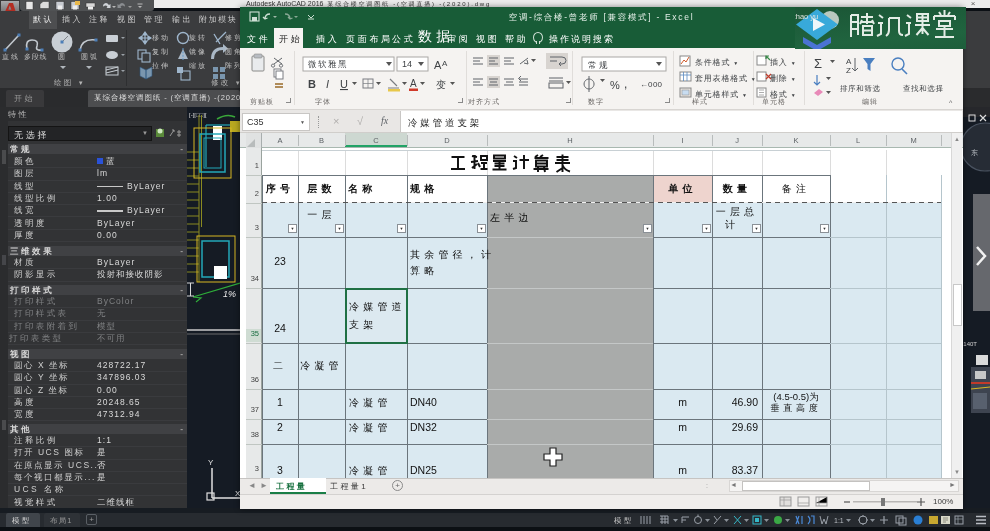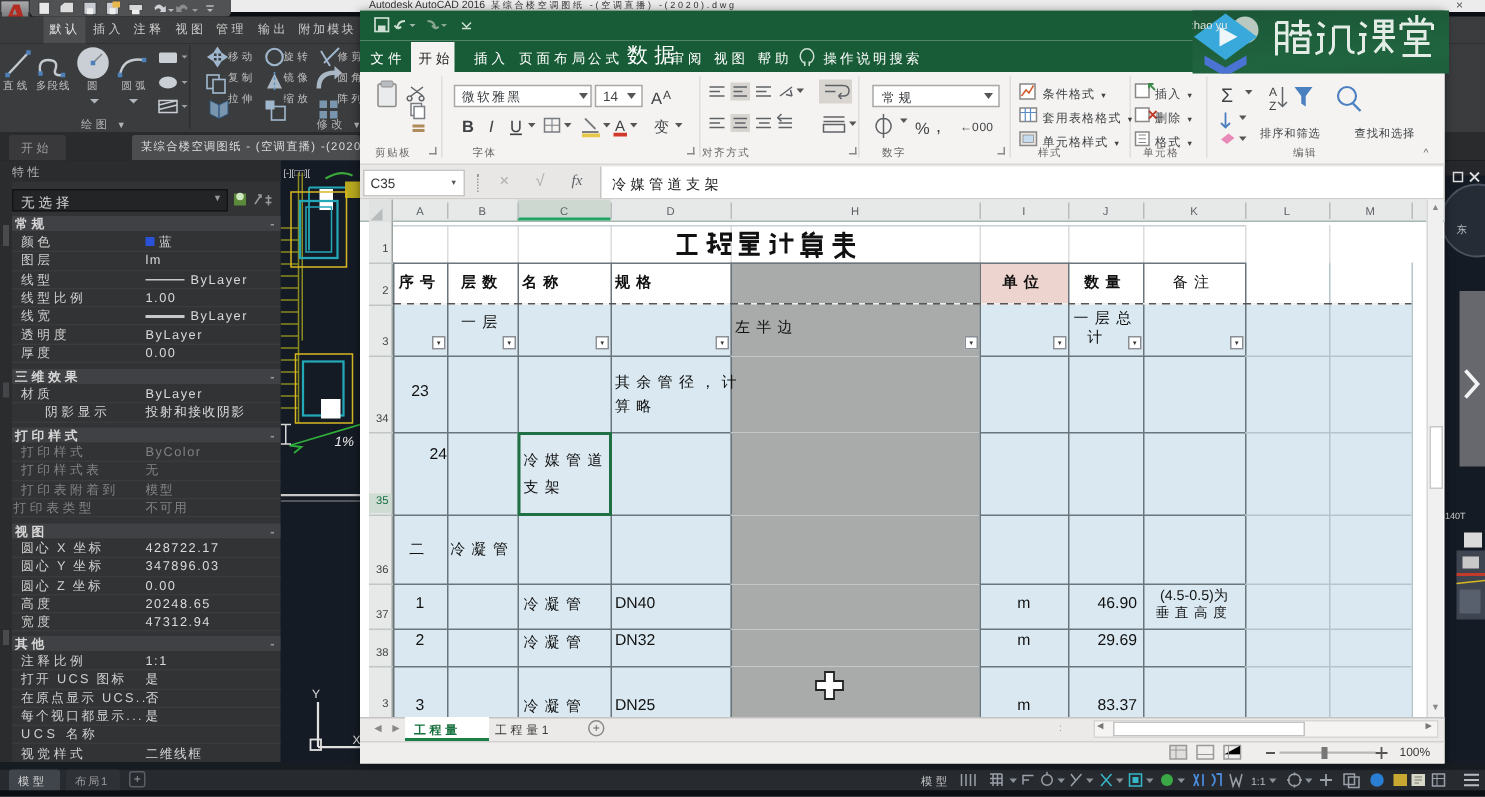--- a/index.html
+++ b/index.html
@@ -204,21 +204,21 @@
 <div class="abs" style="left:8px;top:144px;width:179px;height:10px;background:#404144;color:#d6d6d6;font-size:8.5px;font-weight:bold;line-height:10px"><span class="cjks" style="margin-left:2px">常规</span><span style="position:absolute;right:4px;color:#9a9a9a">-</span></div>
 <div class="abs" style="left:8px;top:156px;width:179px;height:12.3px;border-bottom:1px solid #3a3b3e;font-size:8.5px;line-height:11px;white-space:nowrap"><span style="letter-spacing:.28em;color:#cfcfcf;margin-left:6px">颜色</span><span style="position:absolute;left:89px;color:#dadada;letter-spacing:.12em"><span style="display:inline-block;width:6px;height:6px;background:#2a52d8;margin-right:3px"></span>蓝</span></div>
 <div class="abs" style="left:8px;top:168.3px;width:179px;height:12.3px;border-bottom:1px solid #3a3b3e;font-size:8.5px;line-height:11px;white-space:nowrap"><span style="letter-spacing:.28em;color:#cfcfcf;margin-left:6px">图层</span><span style="position:absolute;left:89px;color:#dadada;letter-spacing:.12em">lm</span></div>
 <div class="abs" style="left:8px;top:180.6px;width:179px;height:12.3px;border-bottom:1px solid #3a3b3e;font-size:8.5px;line-height:11px;white-space:nowrap"><span style="letter-spacing:.28em;color:#cfcfcf;margin-left:6px">线型</span><span style="position:absolute;left:89px;color:#dadada;letter-spacing:.12em"><span style="display:inline-block;width:26px;height:1.5px;background:#c8c8c8;vertical-align:middle;margin-right:4px"></span>ByLayer</span></div>
 <div class="abs" style="left:8px;top:192.9px;width:179px;height:12.3px;border-bottom:1px solid #3a3b3e;font-size:8.5px;line-height:11px;white-space:nowrap"><span style="letter-spacing:.28em;color:#cfcfcf;margin-left:6px">线型比例</span><span style="position:absolute;left:89px;color:#dadada;letter-spacing:.12em">1.00</span></div>
 <div class="abs" style="left:8px;top:205.2px;width:179px;height:12.3px;border-bottom:1px solid #3a3b3e;font-size:8.5px;line-height:11px;white-space:nowrap"><span style="letter-spacing:.28em;color:#cfcfcf;margin-left:6px">线宽</span><span style="position:absolute;left:89px;color:#dadada;letter-spacing:.12em"><span style="display:inline-block;width:26px;height:2.5px;background:#c8c8c8;vertical-align:middle;margin-right:4px"></span>ByLayer</span></div>
 <div class="abs" style="left:8px;top:217.5px;width:179px;height:12.3px;border-bottom:1px solid #3a3b3e;font-size:8.5px;line-height:11px;white-space:nowrap"><span style="letter-spacing:.28em;color:#cfcfcf;margin-left:6px">透明度</span><span style="position:absolute;left:89px;color:#dadada;letter-spacing:.12em">ByLayer</span></div>
 <div class="abs" style="left:8px;top:229.8px;width:179px;height:12.3px;border-bottom:1px solid #3a3b3e;font-size:8.5px;line-height:11px;white-space:nowrap"><span style="letter-spacing:.28em;color:#cfcfcf;margin-left:6px">厚度</span><span style="position:absolute;left:89px;color:#dadada;letter-spacing:.12em">0.00</span></div>
 <div class="abs" style="left:8px;top:246px;width:179px;height:10px;background:#404144;color:#d6d6d6;font-size:8.5px;font-weight:bold;line-height:10px"><span class="cjks" style="margin-left:2px">三维效果</span><span style="position:absolute;right:4px;color:#9a9a9a">-</span></div>
 <div class="abs" style="left:8px;top:257px;width:179px;height:12.3px;border-bottom:1px solid #3a3b3e;font-size:8.5px;line-height:11px;white-space:nowrap"><span style="letter-spacing:.28em;color:#cfcfcf;margin-left:6px">材质</span><span style="position:absolute;left:89px;color:#dadada;letter-spacing:.12em">ByLayer</span></div>
-<div class="abs" style="left:8px;top:269.3px;width:179px;height:12.3px;border-bottom:1px solid #3a3b3e;font-size:8.5px;line-height:11px;white-space:nowrap"><span style="letter-spacing:.28em;color:#cfcfcf;margin-left:22px">阴影显示</span><span style="position:absolute;left:89px;color:#dadada;letter-spacing:.12em">投射和接收阴影</span></div>
+<div class="abs" style="left:8px;top:269.3px;width:179px;height:12.3px;border-bottom:1px solid #3a3b3e;font-size:8.5px;line-height:11px;white-space:nowrap"><span style="letter-spacing:.28em;color:#cfcfcf;margin-left:6px">阴影显示</span><span style="position:absolute;left:89px;color:#dadada;letter-spacing:.12em">投射和接收阴影</span></div>
 <div class="abs" style="left:8px;top:285px;width:179px;height:10px;background:#404144;color:#d6d6d6;font-size:8.5px;font-weight:bold;line-height:10px"><span class="cjks" style="margin-left:2px">打印样式</span><span style="position:absolute;right:4px;color:#9a9a9a">-</span></div>
 <div class="abs" style="left:8px;top:296px;width:179px;height:12.3px;border-bottom:1px solid #3a3b3e;font-size:8.5px;line-height:11px;white-space:nowrap"><span style="letter-spacing:.28em;color:#808284;margin-left:6px">打印样式</span><span style="position:absolute;left:89px;color:#808284;letter-spacing:.12em">ByColor</span></div>
 <div class="abs" style="left:8px;top:308.3px;width:179px;height:12.3px;border-bottom:1px solid #3a3b3e;font-size:8.5px;line-height:11px;white-space:nowrap"><span style="letter-spacing:.28em;color:#808284;margin-left:6px">打印样式表</span><span style="position:absolute;left:89px;color:#808284;letter-spacing:.12em">无</span></div>
 <div class="abs" style="left:8px;top:320.6px;width:179px;height:12.3px;border-bottom:1px solid #3a3b3e;font-size:8.5px;line-height:11px;white-space:nowrap"><span style="letter-spacing:.28em;color:#808284;margin-left:6px">打印表附着到</span><span style="position:absolute;left:89px;color:#808284;letter-spacing:.12em">模型</span></div>
 <div class="abs" style="left:8px;top:332.9px;width:179px;height:12.3px;border-bottom:1px solid #3a3b3e;font-size:8.5px;line-height:11px;white-space:nowrap"><span style="letter-spacing:.28em;color:#808284;margin-left:1px">打印表类型</span><span style="position:absolute;left:89px;color:#808284;letter-spacing:.12em">不可用</span></div>
 <div class="abs" style="left:8px;top:349px;width:179px;height:10px;background:#404144;color:#d6d6d6;font-size:8.5px;font-weight:bold;line-height:10px"><span class="cjks" style="margin-left:2px">视图</span><span style="position:absolute;right:4px;color:#9a9a9a">-</span></div>
 <div class="abs" style="left:8px;top:360px;width:179px;height:12.3px;border-bottom:1px solid #3a3b3e;font-size:8.5px;line-height:11px;white-space:nowrap"><span style="letter-spacing:.18em;color:#cfcfcf;margin-left:6px">圆心 X 坐标</span><span style="position:absolute;left:89px;color:#dadada;letter-spacing:.12em">428722.17</span></div>
 <div class="abs" style="left:8px;top:372.3px;width:179px;height:12.3px;border-bottom:1px solid #3a3b3e;font-size:8.5px;line-height:11px;white-space:nowrap"><span style="letter-spacing:.18em;color:#cfcfcf;margin-left:6px">圆心 Y 坐标</span><span style="position:absolute;left:89px;color:#dadada;letter-spacing:.12em">347896.03</span></div>
 <div class="abs" style="left:8px;top:384.6px;width:179px;height:12.3px;border-bottom:1px solid #3a3b3e;font-size:8.5px;line-height:11px;white-space:nowrap"><span style="letter-spacing:.18em;color:#cfcfcf;margin-left:6px">圆心 Z 坐标</span><span style="position:absolute;left:89px;color:#dadada;letter-spacing:.12em">0.00</span></div>
 <div class="abs" style="left:8px;top:396.9px;width:179px;height:12.3px;border-bottom:1px solid #3a3b3e;font-size:8.5px;line-height:11px;white-space:nowrap"><span style="letter-spacing:.28em;color:#cfcfcf;margin-left:6px">高度</span><span style="position:absolute;left:89px;color:#dadada;letter-spacing:.12em">20248.65</span></div>
@@ -282,20 +282,21 @@
 <div class="abs" style="left:0;top:0;width:723px;height:20px;background:#185c37"></div>
 <svg class="abs" style="left:8px;top:3px" width="90" height="14" viewBox="0 0 90 14">
       <rect x="2" y="2" width="9" height="9" fill="none" stroke="#cfe0d5" stroke-width="1.1"></rect>
       <rect x="4" y="7" width="5" height="4" fill="#cfe0d5"></rect>
       <path d="M22 4 q-5 0 -5 5 m0 0 l-2-2 m2 2 l2.5-1" stroke="#cfe0d5" stroke-width="1.3" fill="none"></path>
       <path d="M25 6 l2 2 2-2z" fill="#9fb8a8"></path>
       <path d="M37 4 q5 0 5 5 m0 0 l-2-2 m2 2 l2.5-1" stroke="#88a894" stroke-width="1.3" fill="none"></path>
       <path d="M46 6 l2 2 2-2z" fill="#88a894"></path>
       <path d="M60 5 l3 3 3-3 m-6 4 h6" stroke="#cfe0d5" stroke-width="1" fill="none"></path>
     </svg>
+<div class="abs" style="left:0;top:5px;width:723px;text-align:center;font-size:8.5px;color:#e4efe8;letter-spacing:.2em">空调-综合楼-曾老师 [兼容模式] - Excel</div>
 <div class="abs" style="left:0;top:20px;width:723px;height:21px;background:#185c37"></div>
 <div class="abs" style="left:34px;top:21px;width:29px;height:20px;background:#f5f3f1"></div>
 <div class="abs cjks" style="left:7px;top:26px;font-size:9px;color:#fff">文件</div>
 <div class="abs cjks" style="left:39px;top:26px;font-size:9px;color:#1e1e1e">开始</div>
 <div class="abs cjks" style="left:76px;top:26px;font-size:9px;color:#fff">插入</div>
 <div class="abs cjks" style="left:106px;top:26px;font-size:9px;color:#fff">页面布局</div>
 <div class="abs cjks" style="left:152px;top:26px;font-size:9px;color:#fff">公式</div>
 <div class="abs cjks" style="left:178px;top:21px;font-size:14px;color:#fff">数据</div>
 <div class="abs cjks" style="left:207px;top:26px;font-size:9px;color:#fff">审阅</div>
 <div class="abs cjks" style="left:236px;top:26px;font-size:9px;color:#fff">视图</div>
@@ -527,21 +528,21 @@
 <div class="abs" style="left:95px;top:217px;width:9px;height:9px;background:#fff;border:1px solid #8a9096;font-size:4px;color:#333;text-align:center;line-height:8px">▼</div>
 <div class="abs" style="left:157px;top:217px;width:9px;height:9px;background:#fff;border:1px solid #8a9096;font-size:4px;color:#333;text-align:center;line-height:8px">▼</div>
 <div class="abs" style="left:237px;top:217px;width:9px;height:9px;background:#fff;border:1px solid #8a9096;font-size:4px;color:#333;text-align:center;line-height:8px">▼</div>
 <div class="abs" style="left:403px;top:217px;width:9px;height:9px;background:#fff;border:1px solid #8a9096;font-size:4px;color:#333;text-align:center;line-height:8px">▼</div>
 <div class="abs" style="left:462px;top:217px;width:9px;height:9px;background:#fff;border:1px solid #8a9096;font-size:4px;color:#333;text-align:center;line-height:8px">▼</div>
 <div class="abs" style="left:512px;top:217px;width:9px;height:9px;background:#fff;border:1px solid #8a9096;font-size:4px;color:#333;text-align:center;line-height:8px">▼</div>
 <div class="abs" style="left:580px;top:217px;width:9px;height:9px;background:#fff;border:1px solid #8a9096;font-size:4px;color:#333;text-align:center;line-height:8px">▼</div>
 <div class="abs" style="left:22px;top:248px;width:36px;text-align:center;font-size:10.5px;color:#111">23</div>
 <div class="abs cjk" style="left:170px;top:241px;font-size:10px;color:#111;white-space:nowrap">其余管径，计</div>
 <div class="abs cjk" style="left:170px;top:257px;font-size:10px;color:#111">算略</div>
-<div class="abs" style="left:22px;top:290px;width:36px;text-align:right;font-size:10.5px;color:#111">24</div>
+<div class="abs" style="left:22px;top:315px;width:36px;text-align:center;font-size:10.5px;color:#111">24</div>
 <div class="abs" style="left:105px;top:281px;width:63px;height:56px;border:2px solid #1f7044;background:#dce9f0"></div>
 <div class="abs cjk" style="left:109px;top:293px;font-size:10px;color:#111;white-space:nowrap">冷媒管道</div>
 <div class="abs cjk" style="left:109px;top:311px;font-size:10px;color:#111">支架</div>
 <div class="abs cjk" style="left:22px;top:352px;width:36px;text-align:center;font-size:10px;color:#111">二</div>
 <div class="abs cjk" style="left:58px;top:352px;width:47px;text-align:center;font-size:10px;color:#111">冷凝管</div>
 <div class="abs" style="left:22px;top:389px;width:36px;text-align:center;font-size:10.5px;color:#111">1</div>
 <div class="abs cjk" style="left:109px;top:389px;font-size:10px;color:#111;white-space:nowrap">冷凝管</div>
 <div class="abs" style="left:170px;top:389px;font-size:10.5px;color:#111">DN40</div>
 <div class="abs" style="left:413px;top:389px;width:59px;text-align:center;font-size:10.5px;color:#111">m</div>
 <div class="abs" style="left:472px;top:389px;width:46px;text-align:right;font-size:10.5px;color:#111">46.90</div>

